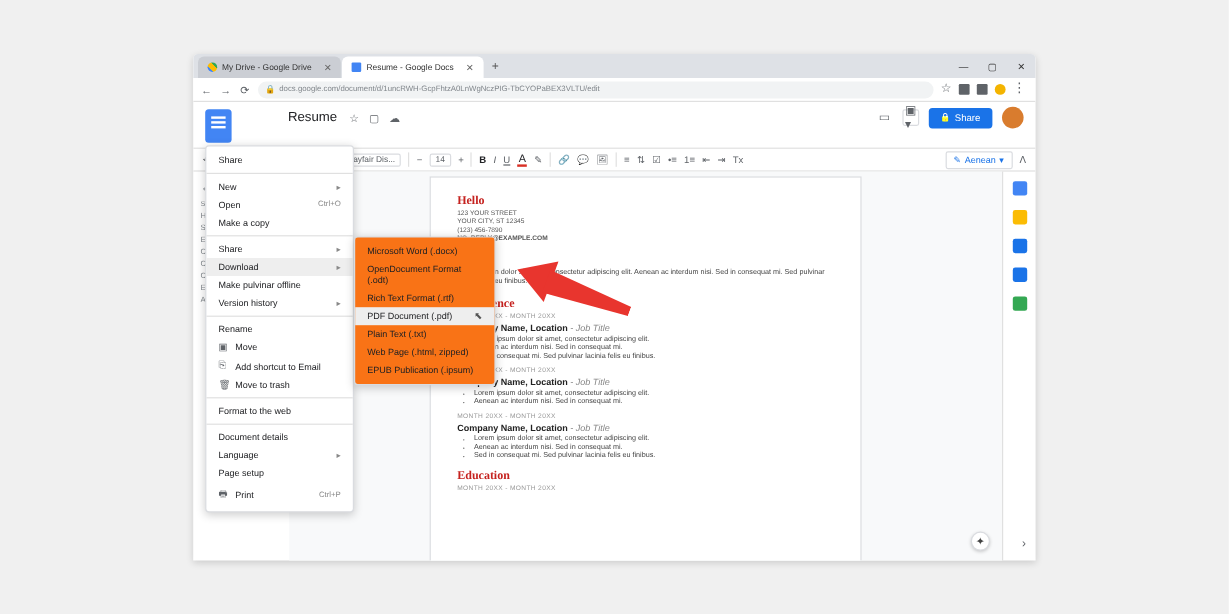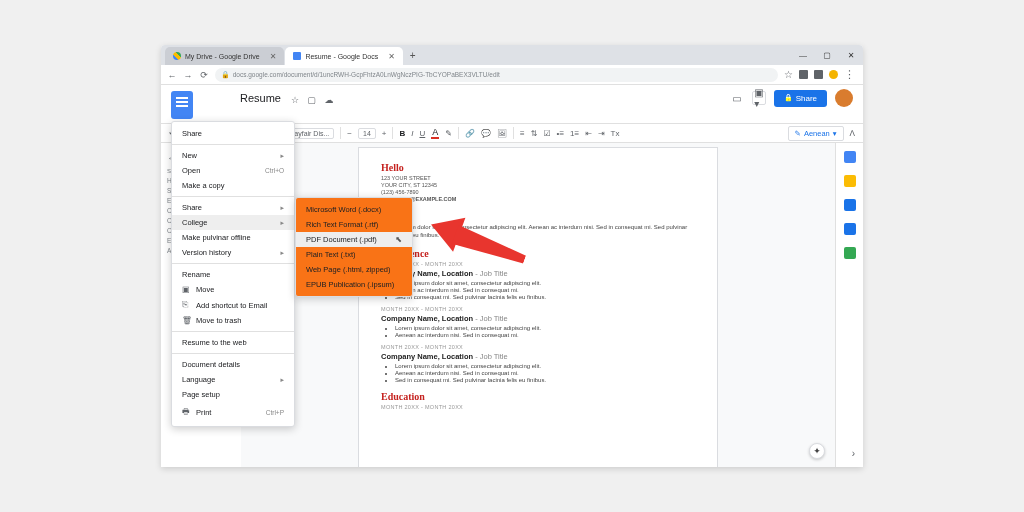--- a/index.html
+++ b/index.html
@@ -62,21 +62,21 @@
 
   .doc-scroll { flex: 1; background: #f8f9fa; display: flex; justify-content: center; padding-top: 4px; position: relative; }
   .page { width: 360px; background: #fff; border: 1px solid #dadce0; padding: 14px 22px; font-size: 7px; color: #222; }
   .page h2 { color: #c5221f; font-weight: bold; font-size: 10px; margin-bottom: 2px; font-family: "Times New Roman", serif; }
   .page .name { font-weight: bold; font-size: 9px; margin-bottom: 4px; font-family: "Times New Roman", serif; }
   .page .addr { font-size: 5.5px; color: #555; margin-bottom: 1px; }
   .page .addr.b { font-weight: bold; }
   .page .sec { margin-top: 8px; }
   .page .body { font-size: 6px; color: #444; margin-top: 2px; line-height: 1.4; }
   .page .co { font-weight: 700; font-family: "Times New Roman", serif; font-size: 7.5px; margin-top: 2px; }
-  .page .co .jt { font-weight: normal; color: #888; }
+  .page .co .jt { font-weight: normal; font-style: italic; color: #888; }
   .page .dt { font-size: 5.5px; color: #999; letter-spacing: .3px; }
   .page ul { margin: 2px 0 0 14px; }
   .page li { font-size: 6px; color: #444; margin-bottom: 1px; }
 
   .sidepanel { width: 28px; border-left: 1px solid #e0e0e0; display: flex; flex-direction: column; align-items: center; gap: 12px; padding-top: 8px; }
   .sidepanel span { width: 12px; height: 12px; border-radius: 2px; display: inline-block; }
   .sp-cal { background: #4285f4; }
   .sp-keep { background: #fbbc04; }
   .sp-tasks { background: #1a73e8; border-radius: 50%; }
   .sp-contacts { background: #1a73e8; border-radius: 50%; }
@@ -287,21 +287,21 @@
       </div>
     <div class="row">
         <span class="label">Make a copy</span>
       </div>
     <hr>
     <div class="row">
         <span class="label">Share</span>
         <span class="arr">▸</span>
       </div>
     <div class="row high">
-        <span class="label">College</span>
+        <span class="label">Download</span>
         <span class="arr">▸</span>
       </div>
     <div class="row">
         <span class="label">Make pulvinar offline</span>
       </div>
     <div class="row">
         <span class="label">Version history</span>
         <span class="arr">▸</span>
       </div>
     <hr>
@@ -321,21 +321,21 @@
         </span>
       </div>
     <div class="row">
         <span class="label">
           <span class="ic">🗑</span>
           <span>Move to trash</span>
         </span>
       </div>
     <hr>
     <div class="row">
-        <span class="label">Resume to the web</span>
+        <span class="label">Format to the web</span>
       </div>
     <hr>
     <div class="row">
         <span class="label">Document details</span>
       </div>
     <div class="row">
         <span class="label">Language</span>
         <span class="arr">▸</span>
       </div>
     <div class="row">
@@ -345,20 +345,21 @@
         <span class="label">
           <span class="ic">🖶</span>
           <span>Print</span>
         </span>
         <span class="kb">Ctrl+P</span>
       </div>
   </div>
 
   <div class="submenu">
     <div class="row">Microsoft Word (.docx)</div>
+    <div class="row">OpenDocument Format (.odt)</div>
     <div class="row">Rich Text Format (.rtf)</div>
     <div class="row sel">
         <span>PDF Document (.pdf)</span>
         <span class="cursor">⬉</span>
       </div>
     <div class="row">Plain Text (.txt)</div>
     <div class="row">Web Page (.html, zipped)</div>
     <div class="row">EPUB Publication (.ipsum)</div>
   </div>
 

